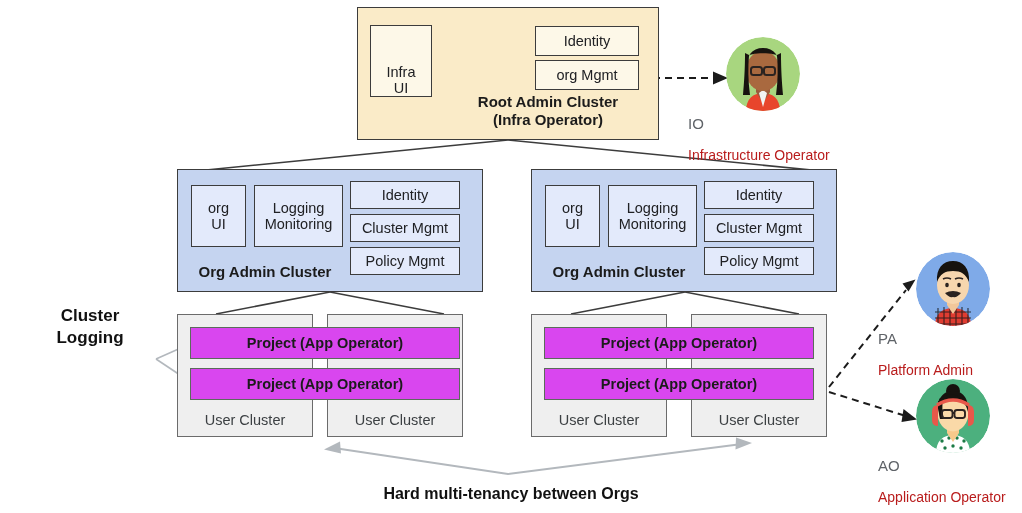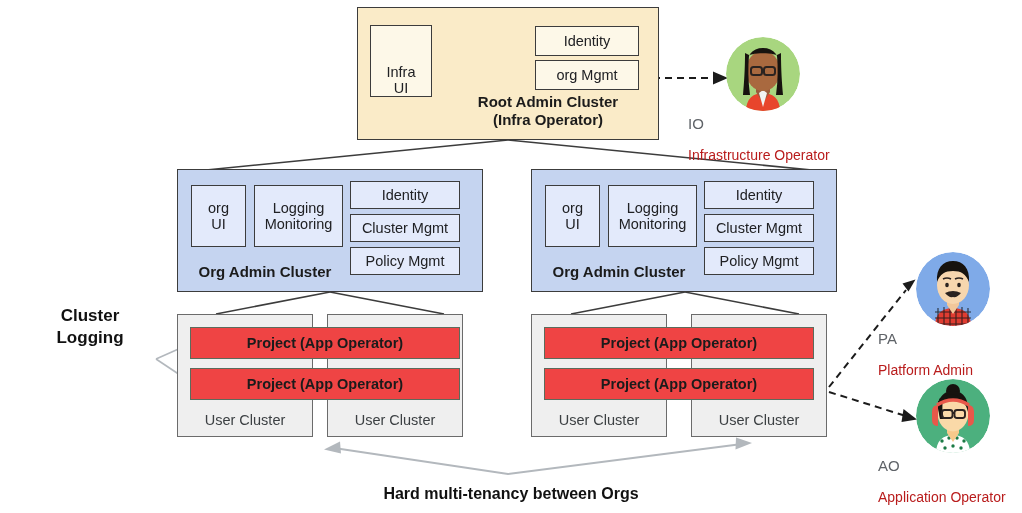--- a/index.html
+++ b/index.html
@@ -10,21 +10,21 @@
 
   .box{position:absolute;box-sizing:border-box;}
   .outer-root{background:#FAEBC8;border:1.6px solid #3c3c3c;}
   .outer-org{background:#C5D4F0;border:1.6px solid #3c3c3c;}
   .outer-uc{background:#EFEFEF;border:1.6px solid #6b6b6b;}
 
   .chip{position:absolute;box-sizing:border-box;display:flex;align-items:center;
         justify-content:center;text-align:center;line-height:1.12;}
   .chip-root{background:#FDF8E8;border:1.6px solid #3c3c3c;font-size:14.5px;color:#202124;}
   .chip-org{background:#E3EAFB;border:1.6px solid #3c3c3c;font-size:14.5px;color:#202124;}
-  .chip-proj{background:#ef4444;border:1.6px solid #5c6b5c;font-size:14.5px;
+  .chip-proj{background:#d946ef;border:1.6px solid #5c6b5c;font-size:14.5px;
              font-weight:bold;color:#1b1b1b;}
 
   .cluster-title{position:absolute;text-align:center;font-weight:bold;font-size:15px;
                  color:#1b1b1b;line-height:1.18;}
   .uc-label{position:absolute;text-align:center;font-size:14.5px;color:#3c4043;}
 
   .side-label{position:absolute;text-align:center;font-weight:bold;font-size:17px;
               line-height:1.3;color:#111;}
   .bottom-label{position:absolute;text-align:center;font-weight:bold;font-size:16px;color:#111;}
 

